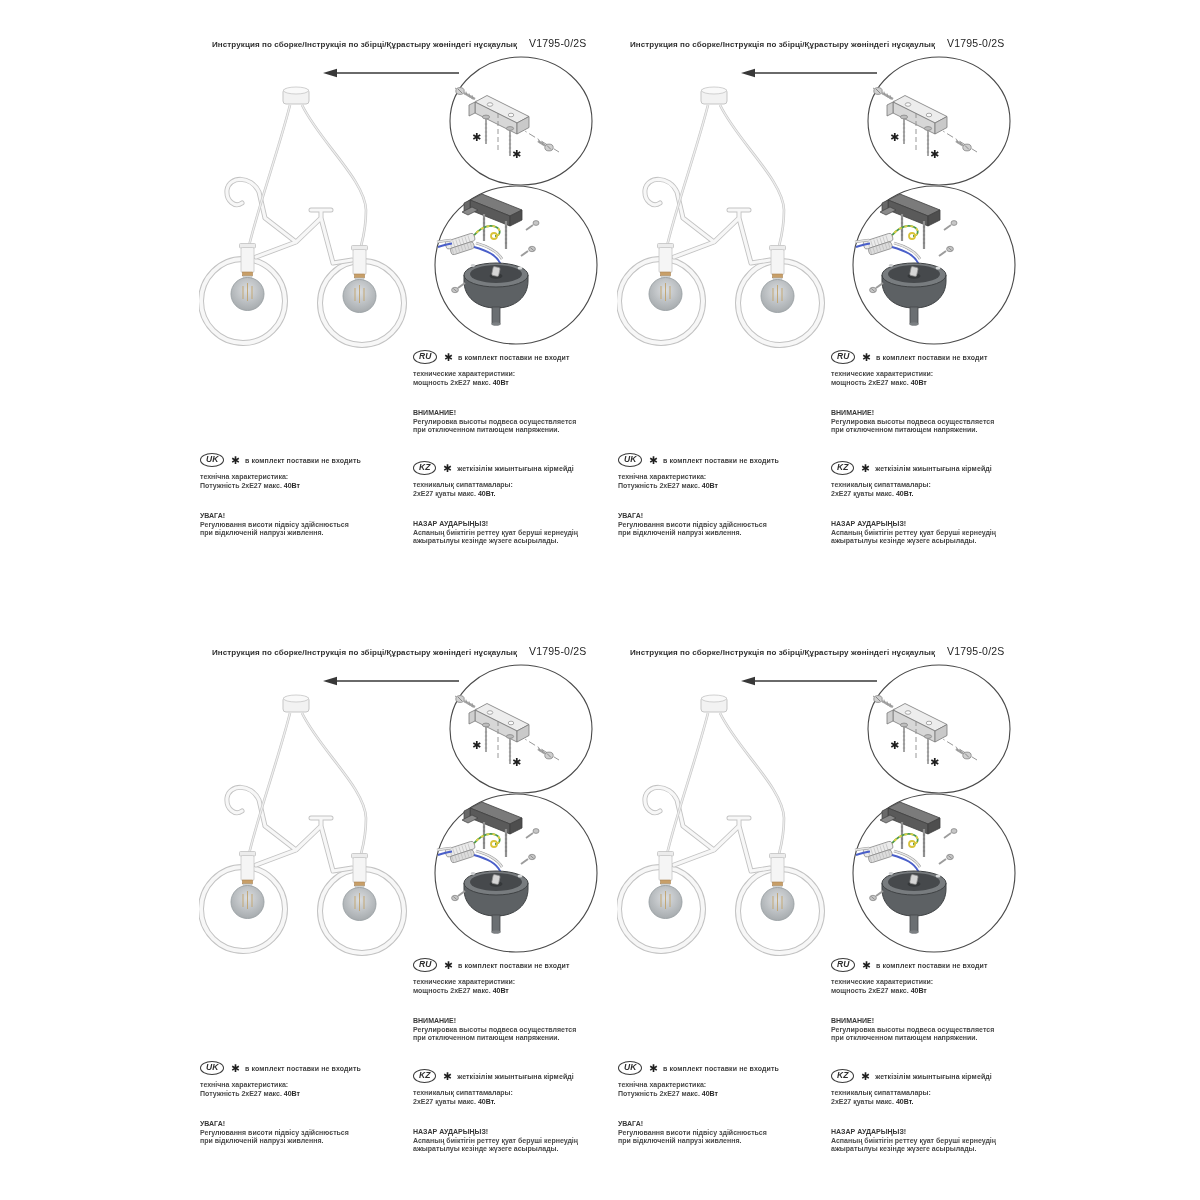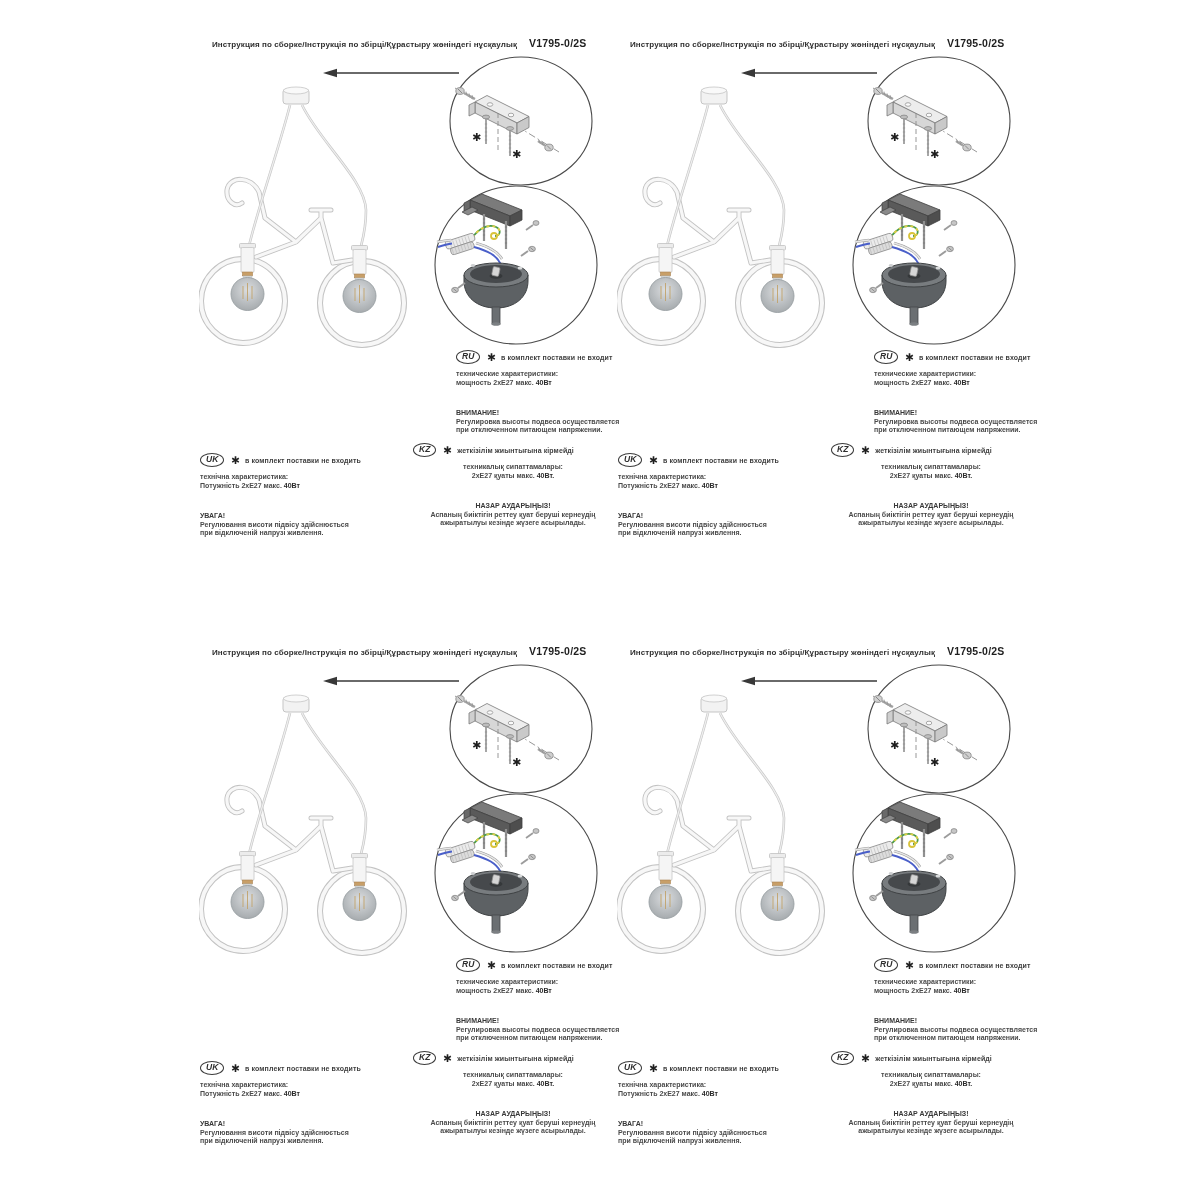--- a/index.html
+++ b/index.html
@@ -6,31 +6,31 @@
   html,body{margin:0;padding:0;}
   body{
     width:1200px;height:1200px;background:#ffffff;position:relative;
     font-family:"Liberation Sans","DejaVu Sans",sans-serif;
     -webkit-font-smoothing:antialiased;
   }
   .sheet{position:absolute;width:402px;height:505px;}
   
   .title-row{position:absolute;left:0;top:0;display:flex;align-items:baseline;gap:12px;white-space:nowrap;margin-left:13px;}
   .title-text{font-size:8px;font-weight:700;color:#2f2f2f;letter-spacing:.1px;}
-  .model-text{font-size:10.5px;font-weight:700;color:#1f1f1f;letter-spacing:.2px;}
+  .model-text{font-size:10.5px;font-weight:400;color:#1f1f1f;letter-spacing:.2px;}
   
   .lamp-svg{position:absolute;left:0;top:45px;}
   .arrow-svg{position:absolute;left:118px;top:29px;}
   .circle-top-svg{position:absolute;left:246px;top:17px;}
   .circle-bot-svg{position:absolute;left:233px;top:146px;}
   
   .lang-block{position:absolute;width:200px;}
-  .ru-block{left:214px;top:313px;margin-left:43px;}
+  .ru-block{left:214px;top:313px;}
   .uk-block{left:1px;top:416px;}
-  .kz-block{left:214px;top:406px;text-align:center;}
+  .kz-block{left:214px;top:424px;}
   .lang-row{display:flex;align-items:center;height:14px;}
   .lang-badge{
     font-size:8.5px;font-weight:700;font-style:italic;color:#2e2e2e;
     border:1.2px solid #3c3c3c;border-radius:50%;padding:1px 5px 1.5px;line-height:9px;
   }
   .asterisk{font-size:10.5px;font-weight:700;color:#1f1f1f;margin:0 5px 0 7px;line-height:10px;}
   .note{font-size:7px;font-weight:700;color:#3f3f3f;letter-spacing:.1px;}
   .spec{margin-top:6px;}
   .spec-label,.spec-line{font-size:7px;font-weight:700;color:#4a4a4a;line-height:8.6px;}
   .spec-bold{color:#2b2b2b;}

